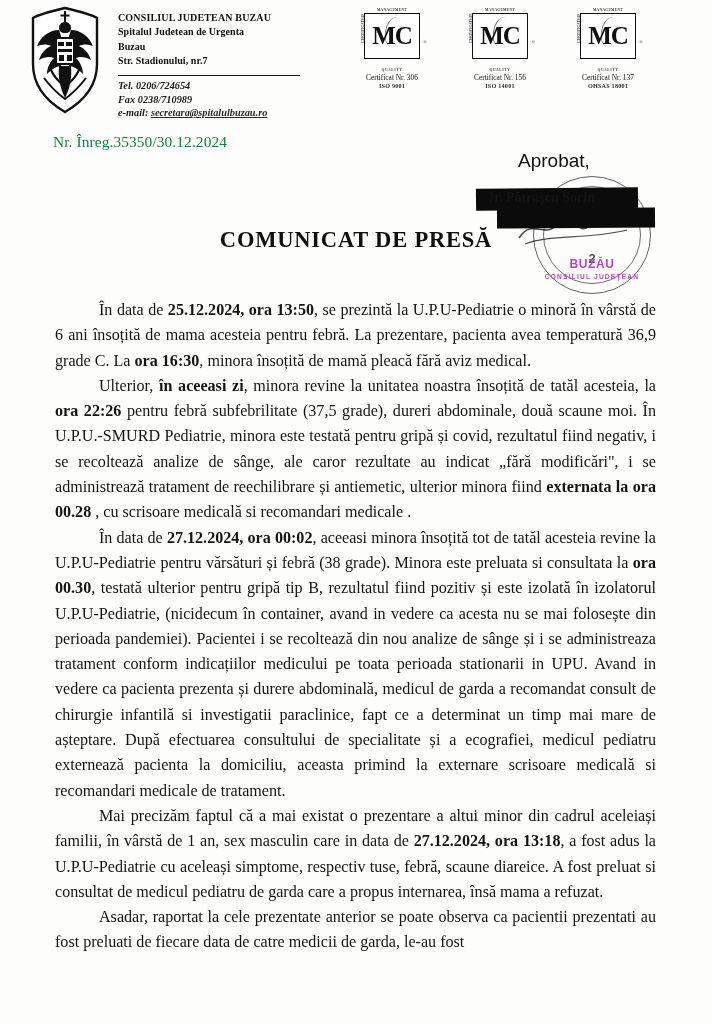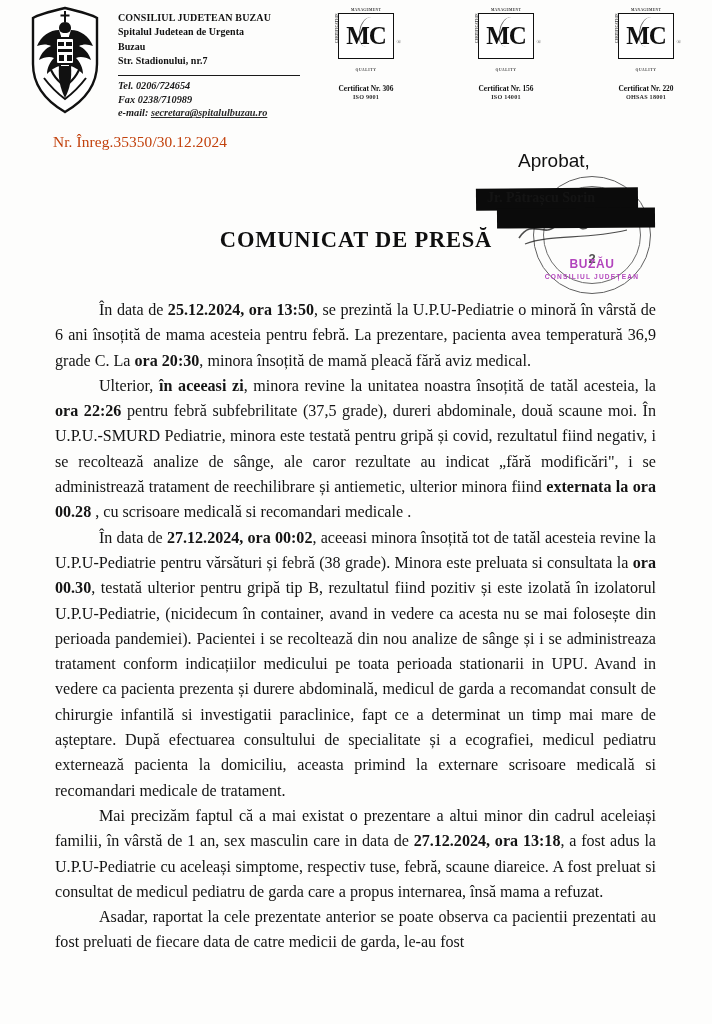--- a/index.html
+++ b/index.html
@@ -83,22 +83,21 @@
     color: #2a2a2a;
   }
 
   
   .certs {
     position: absolute;
     left: 300px;
     top: 8px;
     width: 400px;
     display: flex;
-    justify-content: flex-end;
-    gap: 32px;
+    justify-content: center;
   }
   .cert {
     width: 108px;
     text-align: center;
     position: relative;
   }
   .cert-mark {
     width: 66px;
     height: 54px;
     margin: 0 auto;
@@ -158,23 +157,23 @@
   }
   .cert-quality {
     font-size: 3.6px;
     letter-spacing: 0.6px;
     font-weight: bold;
     color: #3a3a3a;
     margin-top: 1px;
   }
   .cert-name {
     font-size: 7.4px;
-    font-weight: bold;
+    font-weight: normal;
     color: #111;
-    margin-top: 12px;
+    margin-top: 1px;
     white-space: nowrap;
   }
   .cert-std {
     font-size: 6.2px;
     font-weight: bold;
     color: #2c2c2c;
     margin-top: 0px;
     letter-spacing: 0.2px;
   }
   .cert-dot {
@@ -185,21 +184,21 @@
     color: #666;
   }
 
   
   .reg-no {
     position: absolute;
     left: 53px;
     top: 133px;
     font-size: 15.4px;
     font-family: "Liberation Serif", serif;
-    color: #c2410c;
+    color: #15803d;
     letter-spacing: 0.1px;
   }
 
   
   .approval {
     position: absolute;
     left: 500px;
     top: 150px;
     width: 210px;
     font-family: Liberation Sans, sans-serif;
@@ -400,21 +399,21 @@
       <div class="cert-top-txt">MANAGEMENT</div>
       <div class="cert-mark">
         <div class="cert-side-txt">CERTIFICATION</div>
         <div class="cert-box">
           <div class="cert-swoosh"></div>
           <div class="cert-mc">MC</div>
         </div>
         <div class="cert-dot">®</div>
       </div>
       <div class="cert-quality">QUALITY</div>
-      <div class="cert-name">Certificat Nr. 220</div>
+      <div class="cert-name">Certificat Nr. 137</div>
       <div class="cert-std">OHSAS 18001</div>
     </div>
   </div>
 
   <div class="reg-no">Nr. Înreg.35350/30.12.2024</div>
 
   <div class="stamp">
     <div class="stamp-txt-top">ROMÂNIA</div>
     <div class="stamp-num">2</div>
     <div class="stamp-txt-mid">BUZĂU</div>
@@ -430,20 +429,20 @@
     <span class="l1">Aprobat,</span>
   </div>
 
   <div class="redacted-name">Jr. Pătrașcu Sorin</div>
   <div class="redact redact-1"></div>
   <div class="redact redact-2"></div>
 
   <div class="doc-title">COMUNICAT DE PRESĂ</div>
 
   <div class="body-text" id="body-text">
-      <p><span>În data de </span><b>25.12.2024, ora 13:50</b><span>, se prezintă la U.P.U-Pediatrie o minoră în vârstă de 6 ani însoțită de mama acesteia pentru febră. La prezentare, pacienta avea temperatură 36,9 grade C. La </span><b>ora 20:30</b><span>, minora însoțită de mamă pleacă fără aviz medical.</span></p>
+      <p><span>În data de </span><b>25.12.2024, ora 13:50</b><span>, se prezintă la U.P.U-Pediatrie o minoră în vârstă de 6 ani însoțită de mama acesteia pentru febră. La prezentare, pacienta avea temperatură 36,9 grade C. La </span><b>ora 16:30</b><span>, minora însoțită de mamă pleacă fără aviz medical.</span></p>
       <p><span>Ulterior, </span><b>în aceeasi zi</b><span>,  minora revine la unitatea noastra însoțită de tatăl acesteia, la </span><b>ora 22:26</b><span> pentru febră  subfebrilitate (37,5 grade), dureri abdominale, două scaune moi. În U.P.U.-SMURD Pediatrie, minora este testată pentru gripă și covid, rezultatul fiind negativ, i se recoltează analize de sânge, ale caror rezultate au indicat „fără modificări", i se administrează tratament de reechilibrare și antiemetic, ulterior minora fiind </span><b>externata la ora 00.28</b><span> , cu scrisoare medicală si recomandari medicale .</span></p>
       <p><span>În data de </span><b>27.12.2024, ora 00:02</b><span>, aceeasi minora însoțită tot de tatăl acesteia revine la U.P.U-Pediatrie pentru vărsături și febră (38 grade). Minora este preluata si consultata la </span><b>ora 00.30</b><span>,  testată ulterior pentru gripă tip B, rezultatul fiind pozitiv și este izolată în izolatorul U.P.U-Pediatrie, (nicidecum în container, avand in vedere ca acesta nu se mai folosește din perioada pandemiei). Pacientei i se recoltează din nou analize de sânge și i se administreaza tratament conform indicațiilor medicului pe toata perioada stationarii in UPU. Avand in vedere ca pacienta prezenta și durere abdominală, medicul de garda a recomandat consult de  chirurgie infantilă si investigatii paraclinice, fapt ce a determinat un timp mai mare de așteptare. După efectuarea consultului de specialitate și a ecografiei, medicul pediatru externează pacienta la domiciliu, aceasta primind la externare  scrisoare medicală si recomandari medicale de tratament.</span></p>
       <p><span>Mai precizăm faptul că a mai existat o prezentare a altui minor din cadrul aceleiași familii, în vârstă de 1 an, sex masculin care in data de </span><b>27.12.2024, ora 13:18</b><span>, a fost adus la U.P.U-Pediatrie cu aceleași simptome, respectiv tuse, febră, scaune diareice. A fost preluat si consultat de medicul pediatru de garda care a propus internarea, însă mama a refuzat.</span></p>
       <p><span>Asadar, raportat la cele prezentate anterior se poate observa ca pacientii prezentati au fost preluati de fiecare data de catre medicii de garda, le-au fost</span></p>
     </div>
 
 </div>
 
 </body></html>

